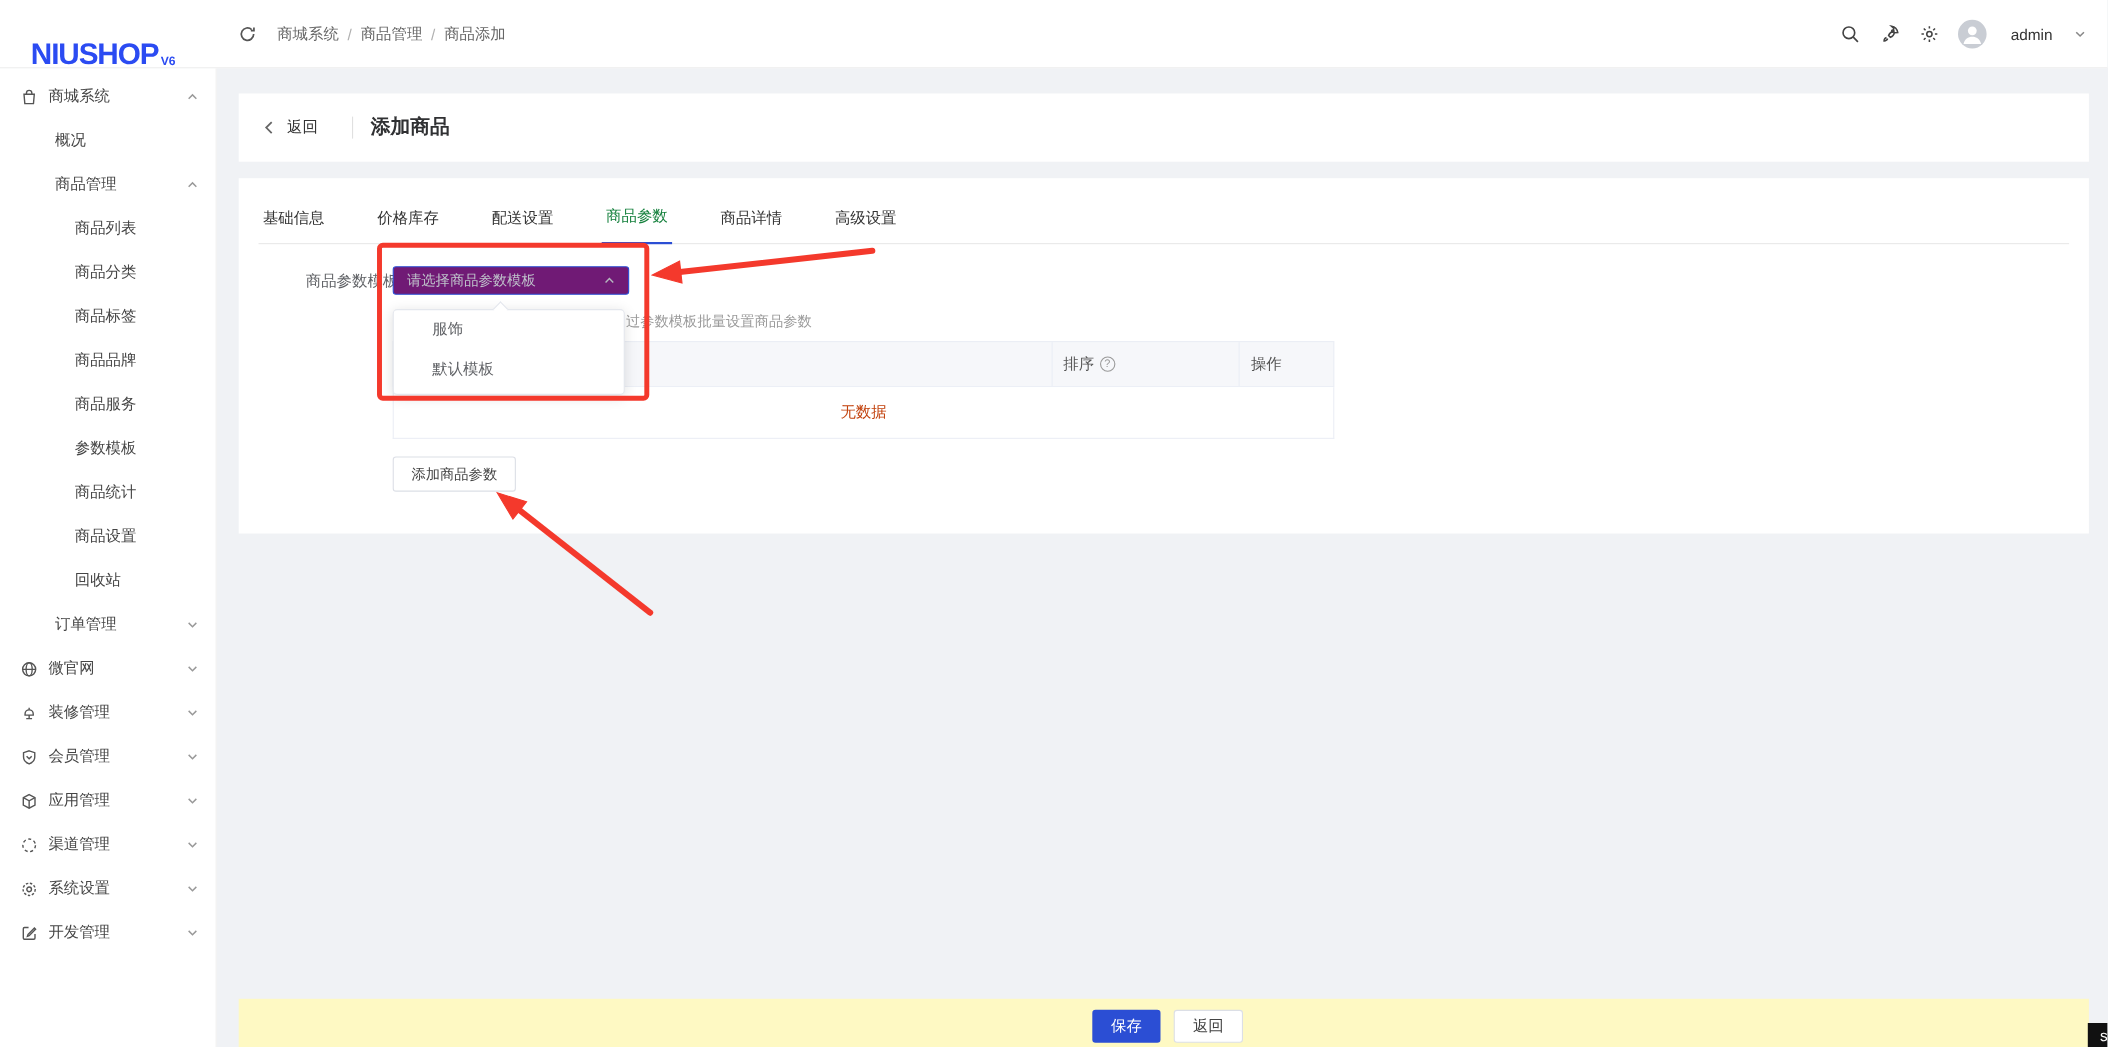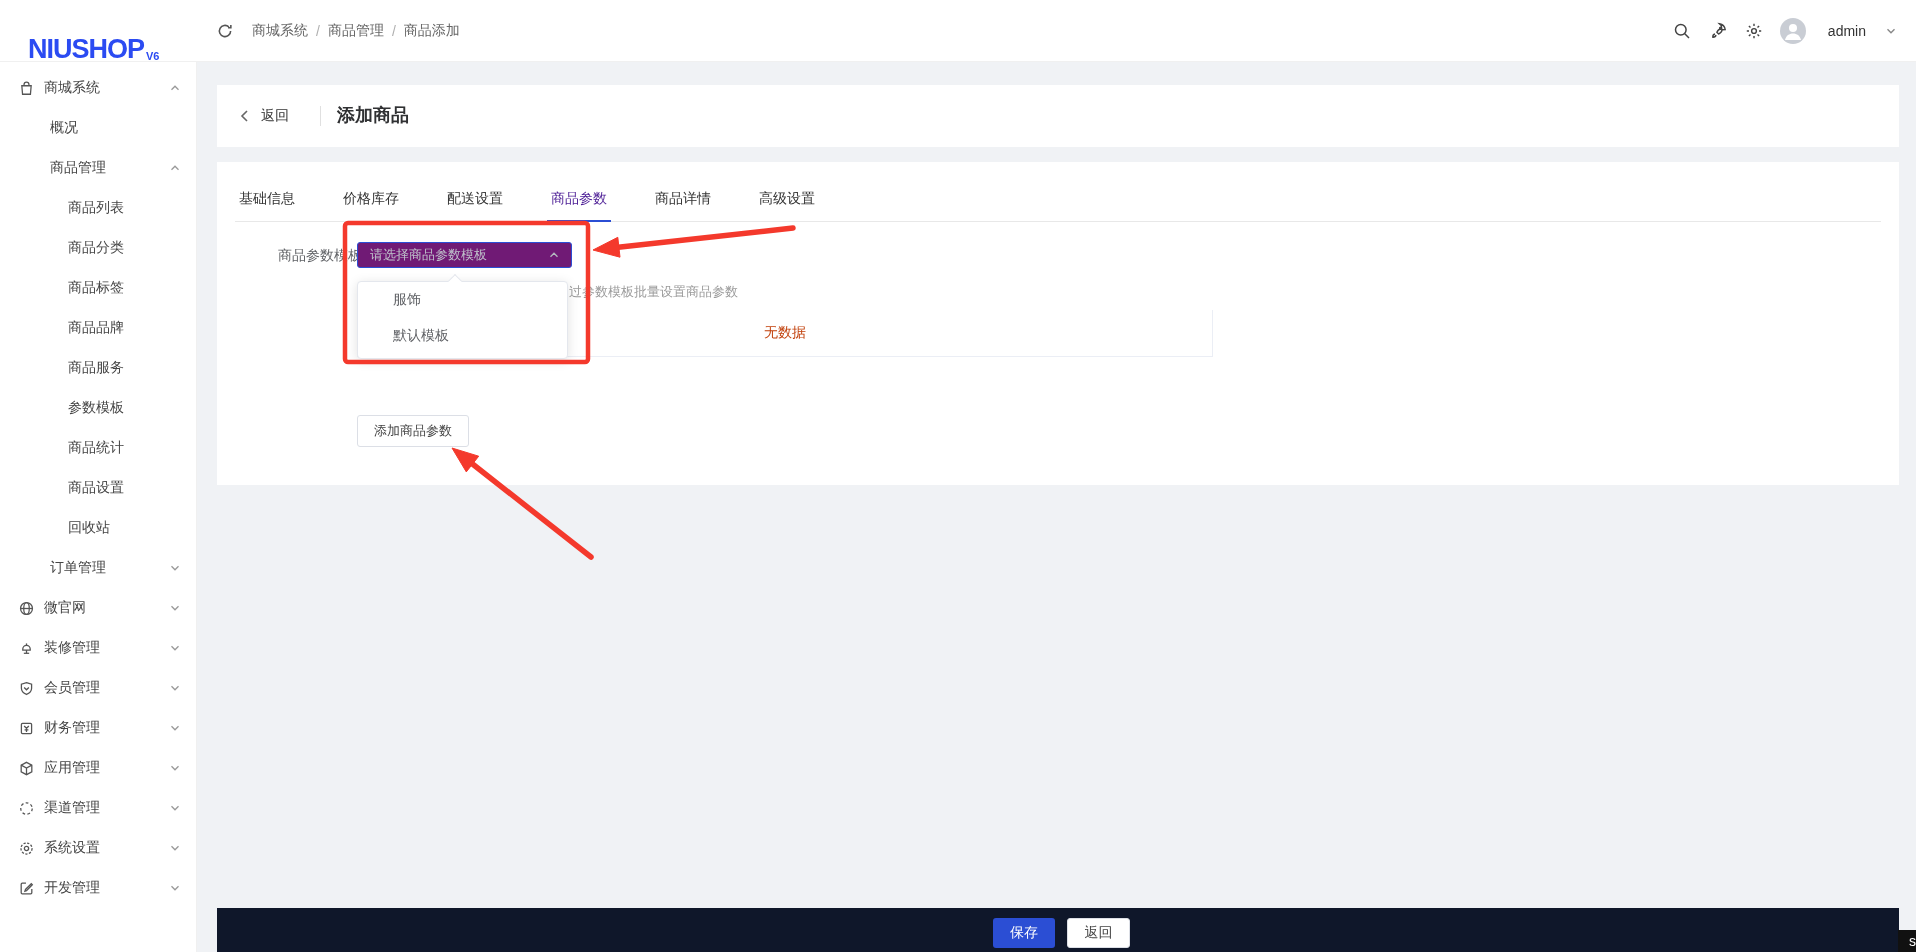--- a/index.html
+++ b/index.html
@@ -46,21 +46,21 @@
   .back-chevron { width:16px; height:16px; color:#666; }
   .back-label { font-size:14px; color:#333; margin-left:8px; }
   .hdr-divider { position:absolute; left:103px; top:21px; width:1px; height:20px; background:#e0e0e0; }
   .page-title { position:absolute; left:120px; top:0; height:60px; display:flex; align-items:center; font-size:18px; font-weight:700; color:#303133; }
 
   .card-body { left:217px; top:162px; width:1682px; height:323px; }
 
   
   .tabs { position:absolute; left:18px; top:24px; right:18px; height:36px; border-bottom:1px solid #e8e8e8; display:flex; }
   .tab { position:relative; font-size:14px; color:#333; margin-right:40px; padding:0 4px; height:36px; line-height:24px; cursor:pointer; }
-  .tab.active { color:#4c1d95; }
+  .tab.active { color:#15803d;font-family:Liberation Mono, monospace; }
   .tab.active .tab-line { position:absolute; left:0; right:0; bottom:0; height:2px; background:#2b4ed4; }
 
   
   .form-label { position:absolute; left:41px; top:80px; width:104px; text-align:right; font-size:14px; color:#606266; line-height:26px; }
   .select-box { position:absolute; left:140px; top:80px; width:215px; height:26px; border:1px solid #2b4ed4; border-radius:3px; background:#701a75; display:flex; align-items:center; cursor:pointer; }
   .select-placeholder { font-size:13px; color:#bfc3cb; margin-left:12px; flex:1; white-space:nowrap; overflow:hidden; }
   .select-arrow { width:14px; height:14px; color:#b4b8bf; margin-right:10px; transform:rotate(180deg); }
   .hint-text { position:absolute; left:352px; top:121px; font-size:13px; color:#9a9a9a; white-space:nowrap; }
 
   
@@ -72,21 +72,21 @@
   .ptable-empty { height:47px; border:1px solid #ebeef5; border-top:none; display:flex; align-items:center; justify-content:center; font-size:14px; color:#c2410c; background:#fff; }
 
   .add-param-btn { position:absolute; left:140px; top:253px; height:32px; padding:0 16px; background:#fff; border:1px solid #dcdfe6; border-radius:3px; font-size:13px; color:#444; display:inline-flex; align-items:center; cursor:pointer; }
 
   
   .dropdown { position:absolute; left:357px; top:281px; width:211px; height:78px; background:#fff; border:1px solid #e4e7ed; border-radius:4px; box-shadow:0 2px 12px rgba(0,0,0,.12); z-index:20; }
   .dropdown-caret { position:absolute; left:92px; top:-6px; width:10px; height:10px; background:#fff; border-left:1px solid #e4e7ed; border-top:1px solid #e4e7ed; transform:rotate(45deg); }
   .dd-option { height:36px; display:flex; align-items:center; padding-left:35px; font-size:14px; color:#606266; cursor:pointer; }
 
   
-  .bottom-bar { position:absolute; left:217px; top:908px; width:1682px; height:44px; background:#0f172a; z-index:6; }
+  .bottom-bar { position:absolute; left:217px; top:908px; width:1682px; height:44px; background:#fef9c3; z-index:6; }
   .save-btn { position:absolute; left:776px; top:10px; width:62px; height:30px; background:#2b4ed4; color:#fff; font-size:14px; border:none; border-radius:3px; cursor:pointer; }
   .return-btn { position:absolute; left:850px; top:10px; width:63px; height:30px; background:#fff; color:#444; font-size:14px; border:1px solid #dcdfe6; border-radius:3px; cursor:pointer; }
 
   
   .annotation-layer { position:absolute; left:0; top:0; width:1916px; height:952px; z-index:30; pointer-events:none; }
 
   
   .corner-artifact { position:absolute; left:1898px; top:930px; width:18px; height:22px; background:#111; color:#fff; font-size:14px; display:flex; align-items:center; justify-content:flex-end; z-index:40; overflow:hidden; }
 </style>
 </head>
@@ -231,32 +231,20 @@
           </svg></span>
       </div>
       <div class="sb-item lv0">
         <span class="sb-icon">
           <svg viewBox="0 0 16 16" fill="none" stroke="currentColor" stroke-width="1.2">
             <path d="M8 2.4l4.8 1.6v3.8c0 3.1-2.1 4.8-4.8 5.8-2.7-1-4.8-2.7-4.8-5.8V4z"></path>
             <polyline points="5.8,7 8,9.2 10.2,7"></polyline>
           </svg>
         </span>
         <span class="sb-label">会员管理</span>
-        <span class="sb-chevron down"><svg viewBox="0 0 16 16" fill="none" stroke="currentColor" stroke-width="1.5">
-            <polyline points="4,6 8,10 12,6"></polyline>
-          </svg></span>
-      </div>
-      <div class="sb-item lv0">
-        <span class="sb-icon">
-          <svg viewBox="0 0 16 16" fill="none" stroke="currentColor" stroke-width="1.2">
-            <rect x="3.2" y="3.2" width="9.6" height="9.6" rx="1"></rect>
-            <path d="M5.8 5.6L8 7.8l2.2-2.2M8 7.8v3.4M6.2 9.3h3.6"></path>
-          </svg>
-        </span>
-        <span class="sb-label">财务管理</span>
         <span class="sb-chevron down"><svg viewBox="0 0 16 16" fill="none" stroke="currentColor" stroke-width="1.5">
             <polyline points="4,6 8,10 12,6"></polyline>
           </svg></span>
       </div>
       <div class="sb-item lv0">
         <span class="sb-icon">
           <svg viewBox="0 0 16 16" fill="none" stroke="currentColor" stroke-width="1.2">
             <path d="M8 2.2l5 2.6v6.4l-5 2.6-5-2.6V4.8z"></path>
             <path d="M3 4.8l5 2.7 5-2.7M8 7.5V14"></path>
           </svg>
@@ -334,20 +322,35 @@
     <span class="select-placeholder">请选择商品参数模板</span>
     <span class="select-arrow">
       <svg viewBox="0 0 16 16" fill="none" stroke="currentColor" stroke-width="1.5">
           <polyline points="4,6 8,10 12,6"></polyline>
         </svg>
     </span>
   </div>
   <div class="hint-text">过参数模板批量设置商品参数</div>
 
   <div class="ptable">
+    <div class="ptable-head">
+        <div class="pth" style="width: 158px;">
+          <span></span>
+        </div>
+        <div class="pth" style="width: 442px;">
+          <span>参数值</span>
+        </div>
+        <div class="pth" style="width: 171px;">
+          <span>排序</span>
+          <span class="help-icon">?</span>
+        </div>
+        <div class="pth" style="width: 85px;">
+          <span>操作</span>
+        </div>
+      </div>
     <div class="ptable-empty">无数据</div>
   </div>
 
   <button class="add-param-btn">添加商品参数</button>
 </div>
 
 <div class="dropdown">
   <div class="dropdown-caret"></div>
   <div>
       <div class="dd-option">服饰</div>

